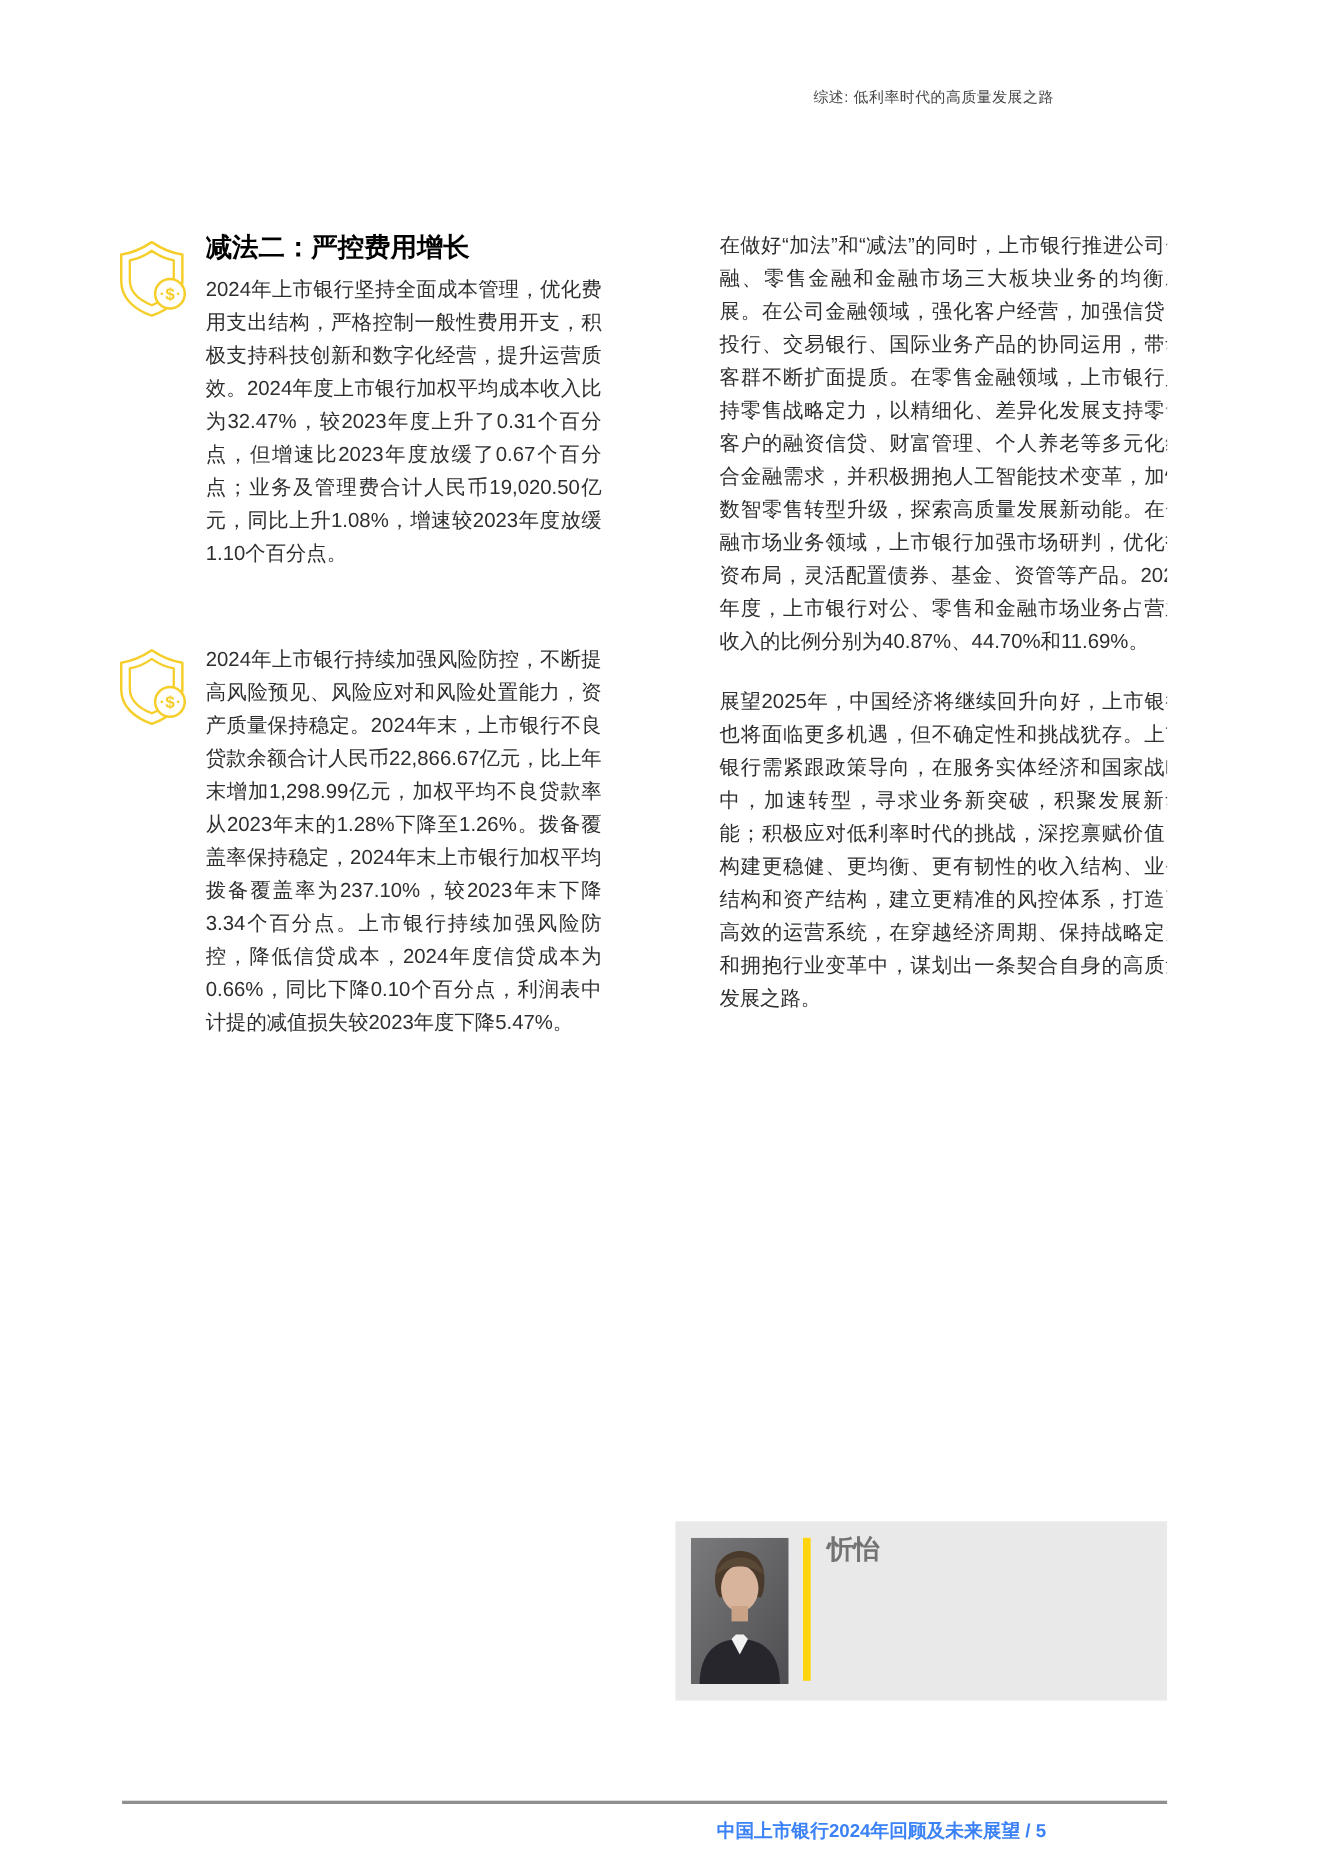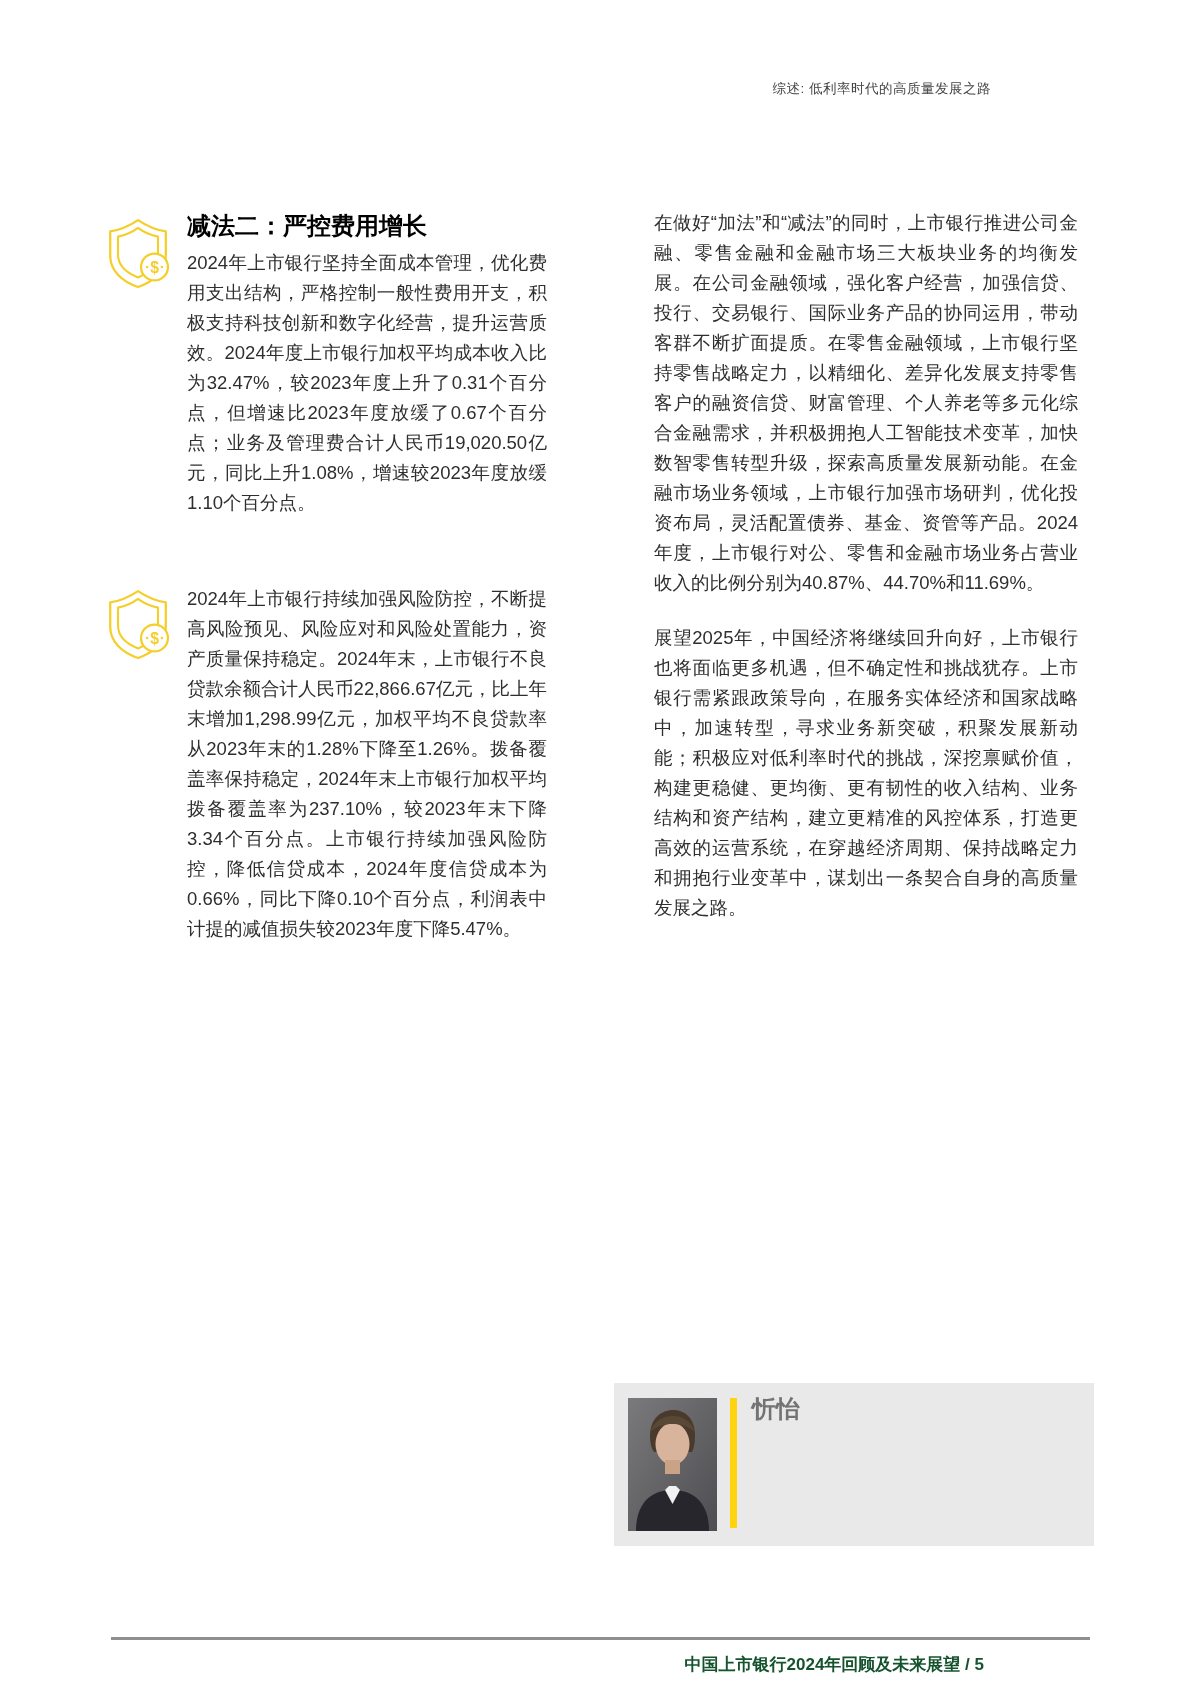--- a/index.html
+++ b/index.html
@@ -3,21 +3,20 @@
 <meta charset="utf-8">
 <style>
   html,body{margin:0;padding:0;background:#ffffff;}
   .page{
     position:relative;
     width:1061px;height:1698px;
     background:#ffffff;
     font-family:"Liberation Sans","DejaVu Sans",sans-serif;
     color:#2e2e2e;
     overflow:hidden;
-    padding-left:33px;
   }
   .header-note{
     position:absolute;top:80px;right:103px;
     font-size:13.5px;color:#454545;letter-spacing:.5px;
   }
   
   .left-col{position:absolute;left:105px;top:213px;width:442px;}
   .section{display:grid;grid-template-columns:82px 360px;}
   .section + .section{margin-top:66px;}
   .icon-cell{padding-top:2px;}
@@ -51,21 +50,21 @@
   .partner-title{
     font-size:19px;color:#2a2a2a;line-height:30px;margin:0;
   }
   
   .footer-rule{
     position:absolute;left:111px;top:1637px;width:979px;height:3px;
     background:#8f8f8f;border:none;margin:0;
   }
   .footer-text{
     position:absolute;right:110px;top:1653px;
-    font-size:17px;font-weight:600;color:#14532d;
+    font-size:17px;font-weight:600;color:#3b82f6;
   }
 </style>
 </head>
 <body>
 
 <div class="page">
 
   <div class="header-note">综述: 低利率时代的高质量发展之路</div>
 
   <div class="left-col">

